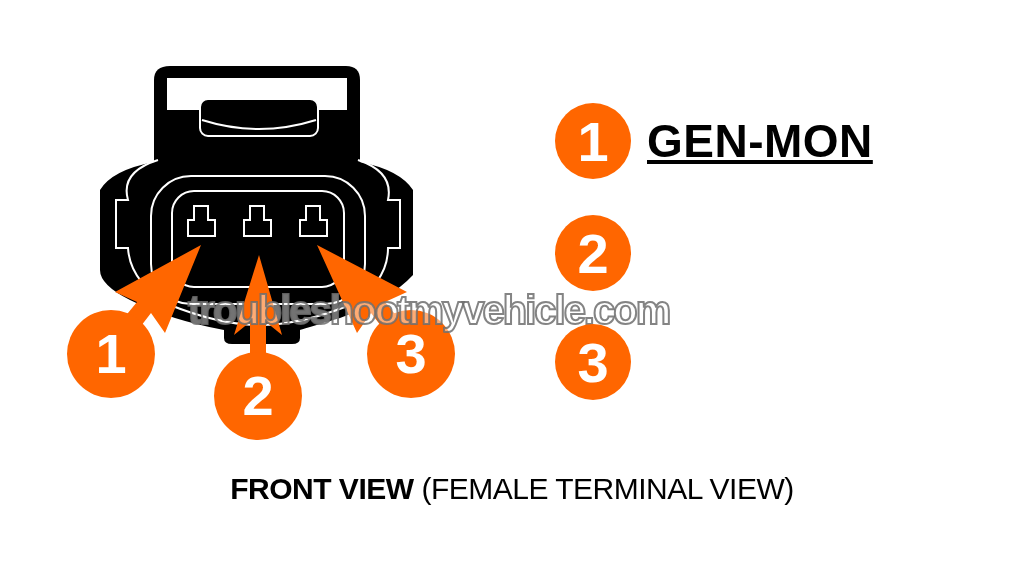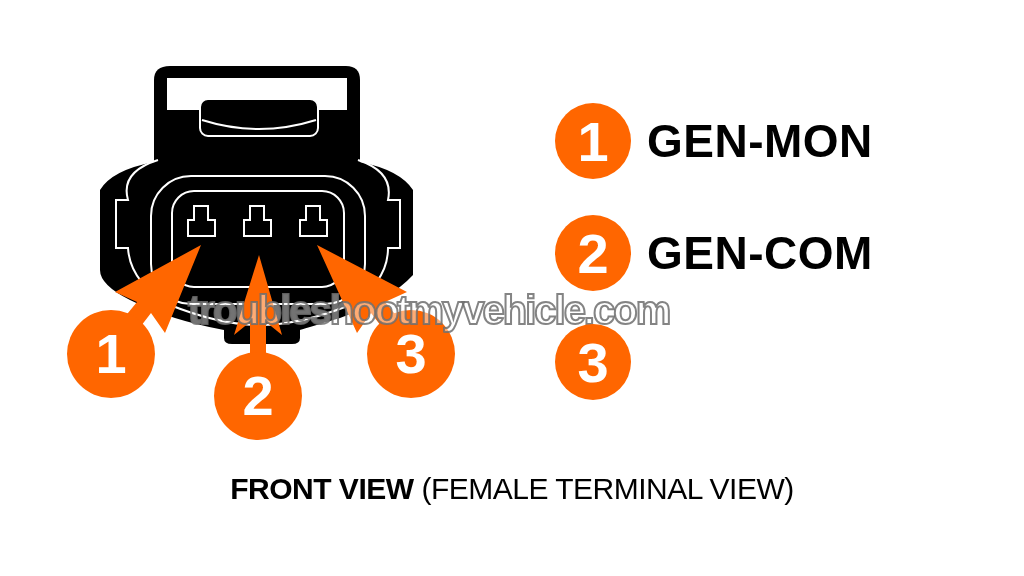--- a/index.html
+++ b/index.html
@@ -1,21 +1,21 @@
 <!DOCTYPE html>
 <html><head>
   <meta charset="utf-8">
   <style>
     html, body { margin: 0; padding: 0; background: #ffffff; }
     body { width: 1024px; height: 576px; position: relative; overflow: hidden; font-family: "Liberation Sans", sans-serif; }
     #diagram { position: absolute; left: 0; top: 0; width: 1024px; height: 576px; }
     .legend-row { position: absolute; left: 555px; height: 76px; display: flex; align-items: center; }
     .legend-num { width: 76px; height: 76px; border-radius: 50%; display: flex; align-items: center; justify-content: center;
       color: #ffffff; font-weight: bold; font-size: 56px; font-family: "Liberation Sans", sans-serif; }
-    .legend-label { margin-left: 16px; font-weight: bold; font-size: 46px; color: #000000; letter-spacing: 0.5px; font-family: "Liberation Sans", sans-serif; }
+    .legend-label { margin-left: 16px; font-weight: bold; font-size: 46px; color: #000000; letter-spacing: 0.5px; font-family: "Liberation Sans", sans-serif; text-decoration: underline; }
     .caption { position: absolute; left: 0; width: 1024px; top: 472px; text-align: center; font-size: 30px; color: #000; font-family: "Liberation Sans", sans-serif; letter-spacing: -0.5px; }
     .caption .bold { font-weight: bold; }
     .watermark { position: absolute; left: 188px; top: 288px; font-size: 40px; font-weight: bold; letter-spacing: -2px;
       color: rgba(255,255,255,0.45); -webkit-text-stroke: 2px rgba(110,110,110,0.85); font-family: "Liberation Sans", sans-serif; }
   </style>
 </head>
 <body>
 
 <svg id="diagram" viewBox="0 0 1024 576" xmlns="http://www.w3.org/2000/svg">
 
@@ -67,21 +67,20 @@
 <div style="position:absolute;left:367px;top:322px;width:88px;text-align:center;color:#fff;font-weight:bold;font-size:56px;line-height:64px;">3</div>
 
 <div class="watermark">troubleshootmyvehicle.com</div>
 
 <div class="legend-row" style="top:103px;">
   <div class="legend-num" style="background:#ff6600;">1</div>
   <div class="legend-label">GEN-MON</div>
 </div>
 <div class="legend-row" style="top:215px;">
   <div class="legend-num" style="background:#ff6600;">2</div>
-  <div class="legend-label">GEN-COM</div>
 </div>
 <div class="legend-row" style="top:324px;">
   <div class="legend-num" style="background:#ff6600;">3</div>
 </div>
 
 <div class="caption">
   <span class="bold">FRONT VIEW</span>
   <span>(FEMALE TERMINAL VIEW)</span>
 </div>
 

